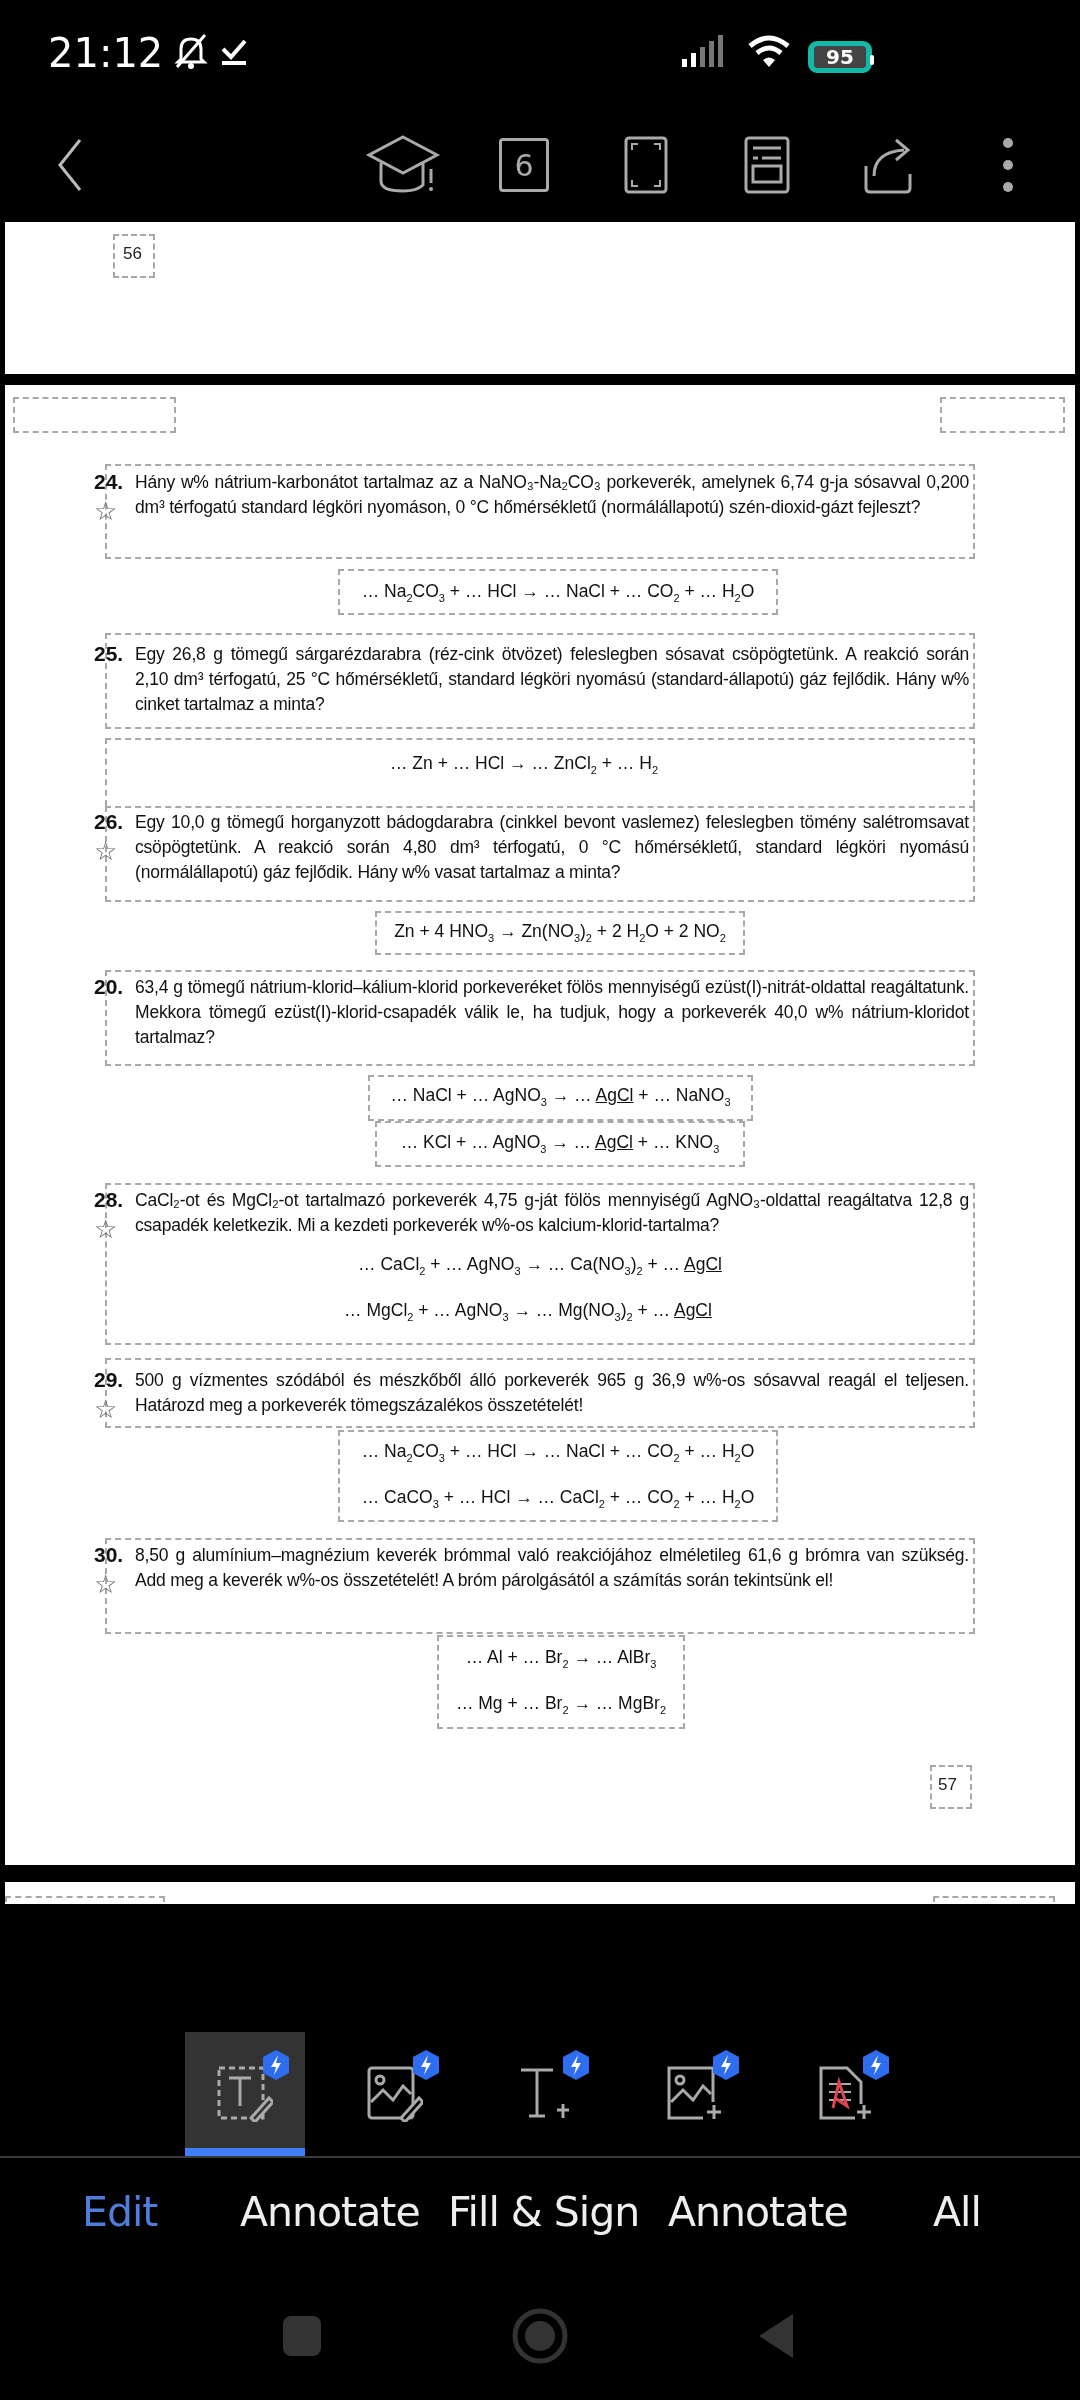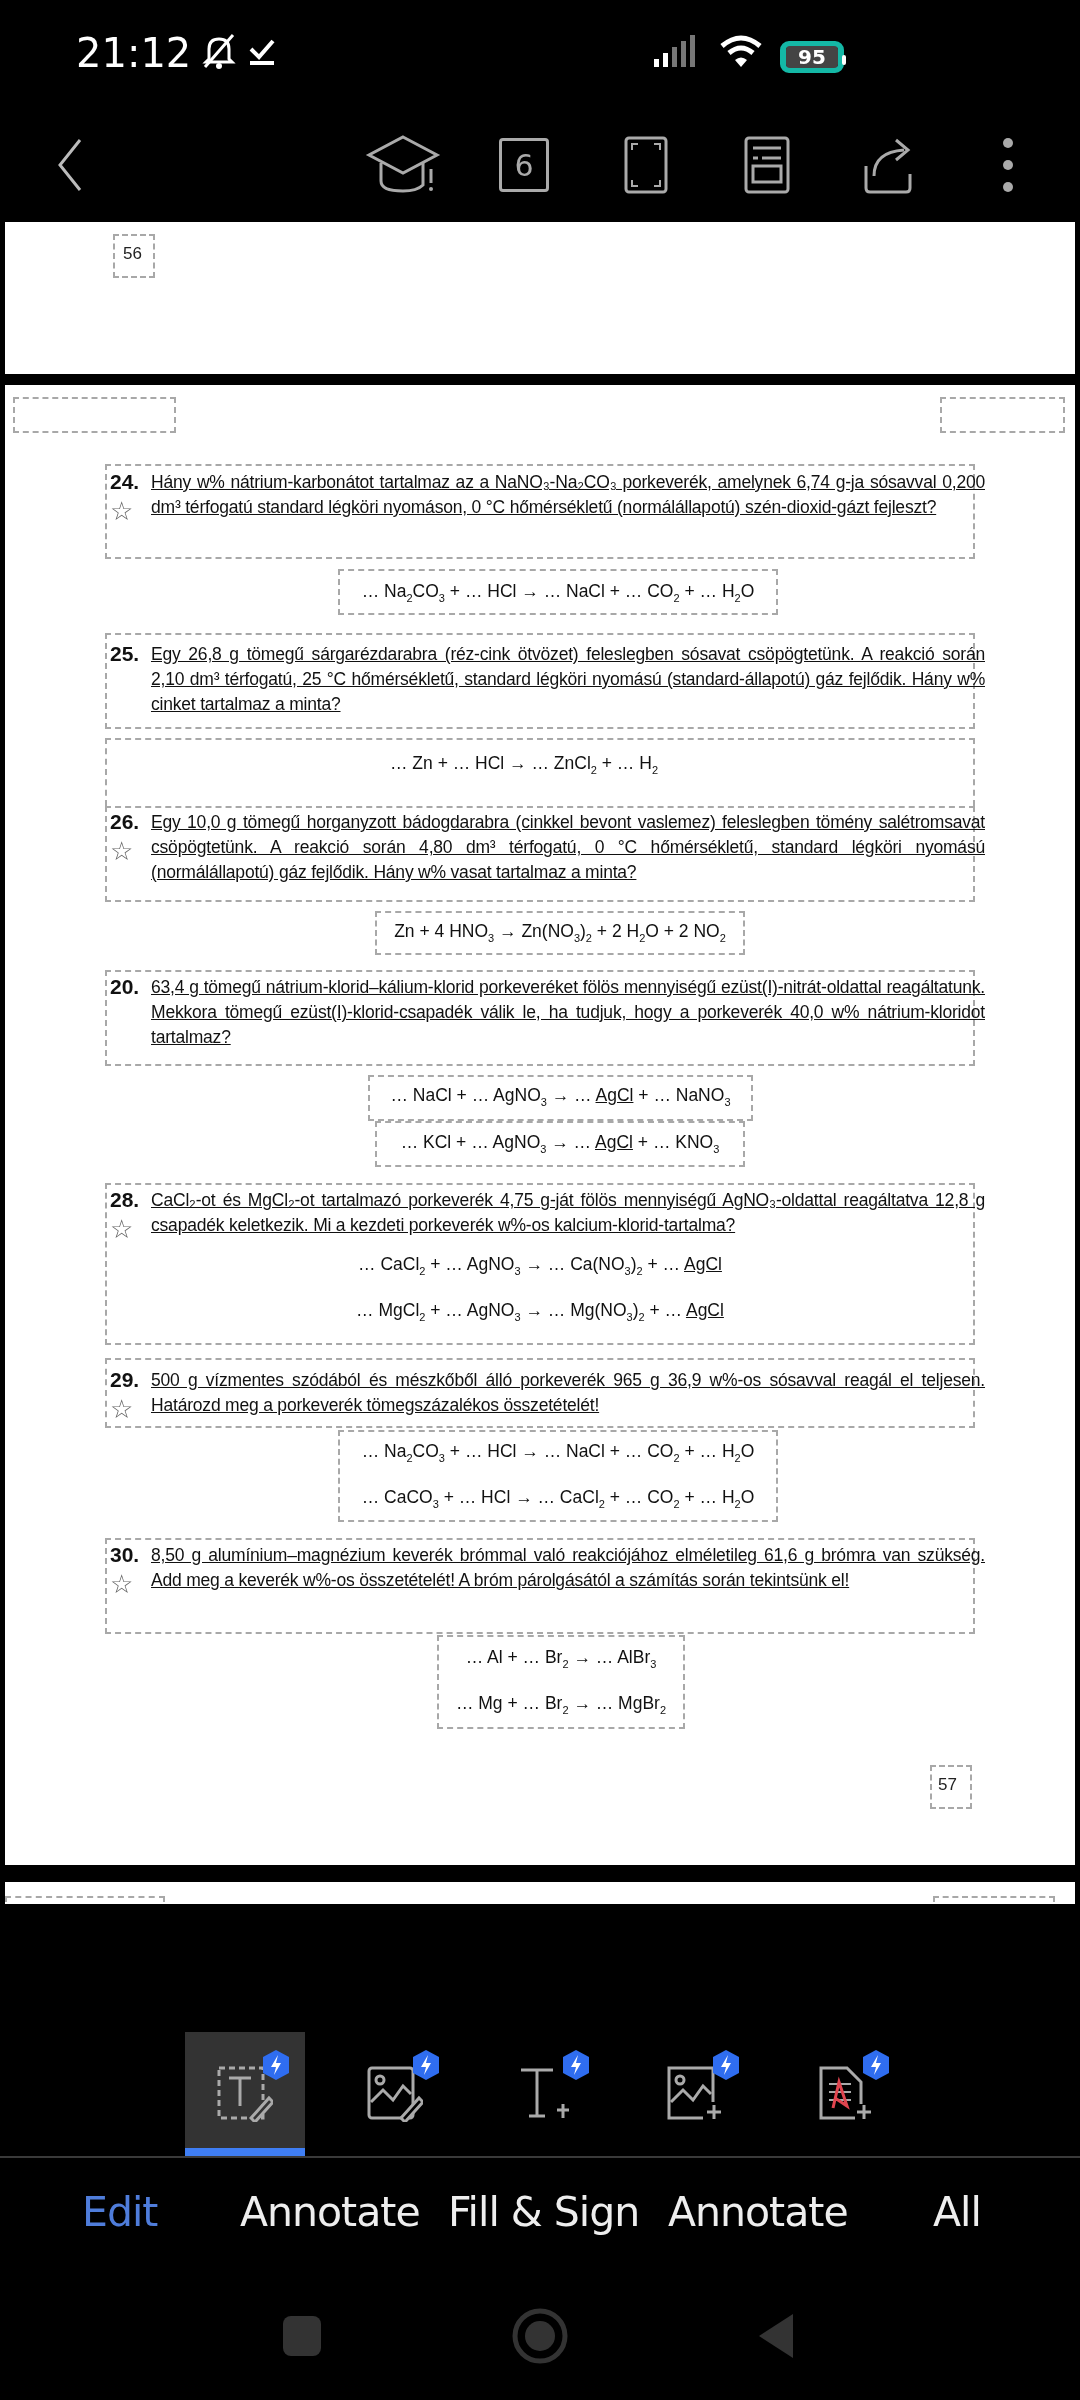--- a/index.html
+++ b/index.html
@@ -1,20 +1,20 @@
 <!DOCTYPE html>
 <html><head>
 <meta charset="utf-8">
 <style>
   * { box-sizing: border-box; margin: 0; padding: 0; }
   html, body { width: 1080px; height: 2400px; background: #000; overflow: hidden; }
   body { font-family: "Liberation Sans", sans-serif; color: #fff; position: relative; }
 
   
-  .status-bar { position: absolute; top: 0; left: 0; width: 920px; height: 105px; display: flex; align-items: center; padding: 0 76px; }
+  .status-bar { position: absolute; top: 0; left: 0; width: 920px; height: 105px; display: flex; align-items: center; padding: 0 48px; }
   .status-time { font-size: 40px; color: #fff; font-family: "DejaVu Sans", sans-serif; }
   .status-left { display: flex; align-items: center; gap: 10px; }
   .status-right { margin-left: auto; display: flex; align-items: center; gap: 18px; }
   .battery { border: 6px solid #14b8a6; border-radius: 9px; width: 64px; height: 32px; display: flex; align-items: center; justify-content: flex-end; position: relative; margin-top: 8px; }
   .battery-inner { background: #444; color: #fff; font-size: 20px; font-weight: bold; width: 54px; height: 22px; border-radius: 4px; display: flex; align-items: center; justify-content: center; font-family: "DejaVu Sans", sans-serif; }
   .battery::after { content: ""; position: absolute; right: -8px; top: 8px; width: 4px; height: 10px; background: #fff; border-radius: 2px; }
 
   
   .app-toolbar { position: absolute; top: 105px; left: 0; width: 1080px; height: 120px; display: flex; align-items: center; }
   .tb-icon { position: absolute; top: 20px; width: 80px; height: 80px; display: flex; align-items: center; justify-content: center; }
@@ -22,21 +22,21 @@
   
   .viewport { position: absolute; top: 222px; left: 0; width: 1080px; height: 1682px; background: #000; overflow: hidden; }
   .page { position: absolute; left: 5px; width: 1070px; background: #fff; }
   .page56 { top: 0; height: 152px; }
   .page57 { top: 163px; height: 1480px; }
   .page58 { top: 1660px; height: 200px; }
 
   .dash { border: 2px dashed #a8a8a8; position: absolute; }
   .page-num { position: absolute; font-size: 17px; color: #222; font-family: "Liberation Sans", sans-serif; }
 
-  .q-block { position: absolute; left: 100px; width: 880px; color: #111; text-decoration: underline; }
+  .q-block { position: absolute; left: 84px; width: 880px; color: #111; }
   .q-num { position: absolute; left: 5px; top: 0; font-weight: bold; font-size: 21px; font-family: "Liberation Sans", sans-serif; }
   .q-star { position: absolute; left: 5px; top: 26px; font-size: 26px; color: #666; }
   .q-text { margin-left: 46px; font-size: 17.5px; line-height: 25px; text-align: justify; font-family: "Liberation Sans", sans-serif; letter-spacing: -0.2px; }
   .eq { position: absolute; font-size: 17.5px; color: #111; text-align: center; white-space: nowrap; font-family: "Liberation Sans", sans-serif; }
   .eq sub { font-size: 11px; }
   .u { text-decoration: underline; }
 
   .chapter-heading { position: absolute; left: 120px; top: 80px; font-size: 62px; font-weight: bold; color: #7b7b7b; white-space: nowrap; font-family: "Liberation Sans", sans-serif; }
 
   
@@ -196,21 +196,21 @@
     <div class="dash" style="left:370px;top:736px;width:370px;height:46px;"></div>
     <div class="eq" style="left:370px;width:370px;top:747px;">… KCl + … AgNO<sub>3</sub> → … <span class="u">AgCl</span> + … KNO<sub>3</sub></div>
 
     <div class="dash" style="left:100px;top:798px;width:870px;height:162px;"></div>
     <div class="q-block" style="top:803px;">
       <span class="q-num">28.</span>
       <span class="q-star">☆</span>
       <p class="q-text">CaCl₂-ot és MgCl₂-ot tartalmazó porkeverék 4,75 g-ját fölös mennyiségű AgNO₃-oldattal reagáltatva 12,8 g csapadék keletkezik. Mi a kezdeti porkeverék w%-os kalcium-klorid-tartalma?</p>
     </div>
     <div class="eq" style="left:100px;width:870px;top:869px;">… CaCl<sub>2</sub> + … AgNO<sub>3</sub> → … Ca(NO<sub>3</sub>)<sub>2</sub> + … <span class="u">AgCl</span></div>
-    <div class="eq" style="left:100px;width:870px;top:915px;">… MgCl<sub>2</sub> + … AgNO<sub>3</sub> → … Mg(NO<sub>3</sub>)<sub>2</sub> + … <span class="u">AgCl</span></div>
+    <div class="eq" style="left:88px;width:870px;top:915px;">… MgCl<sub>2</sub> + … AgNO<sub>3</sub> → … Mg(NO<sub>3</sub>)<sub>2</sub> + … <span class="u">AgCl</span></div>
 
     <div class="dash" style="left:100px;top:973px;width:870px;height:70px;"></div>
     <div class="q-block" style="top:983px;">
       <span class="q-num">29.</span>
       <span class="q-star">☆</span>
       <p class="q-text">500 g vízmentes szódából és mészkőből álló porkeverék 965 g 36,9 w%-os sósavval reagál el teljesen. Határozd meg a porkeverék tömegszázalékos összetételét!</p>
     </div>
     <div class="dash" style="left:333px;top:1045px;width:440px;height:92px;"></div>
     <div class="eq" style="left:333px;width:440px;top:1056px;">… Na<sub>2</sub>CO<sub>3</sub> + … HCl → … NaCl + … CO<sub>2</sub> + … H<sub>2</sub>O</div>
     <div class="eq" style="left:333px;width:440px;top:1102px;">… CaCO<sub>3</sub> + … HCl → … CaCl<sub>2</sub> + … CO<sub>2</sub> + … H<sub>2</sub>O</div>

